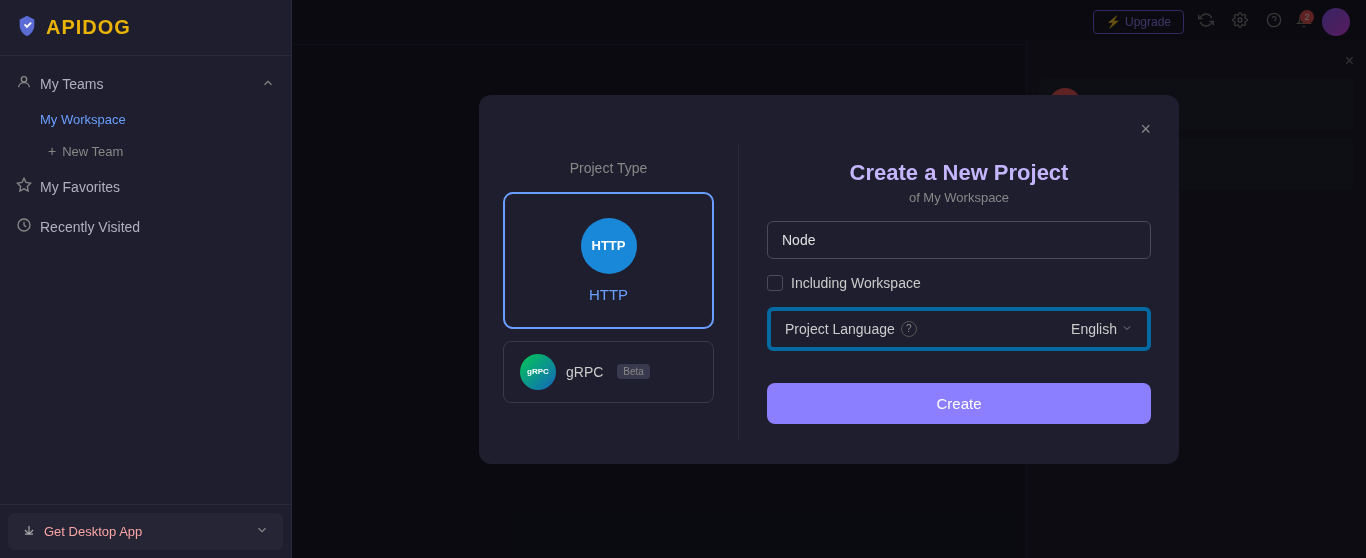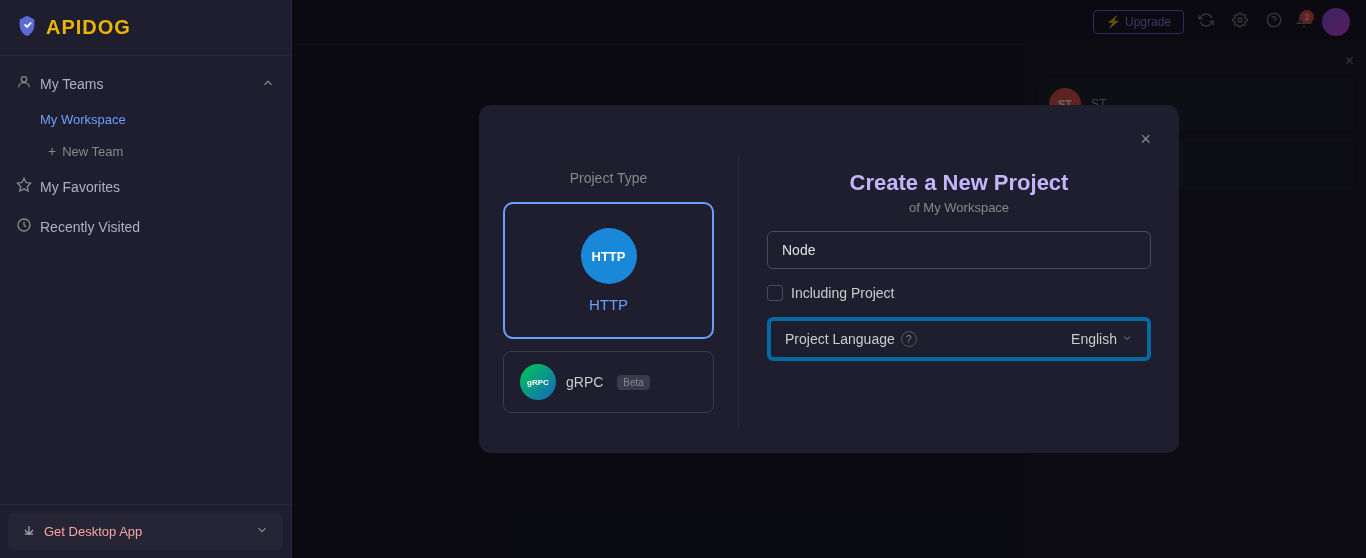--- a/index.html
+++ b/index.html
@@ -684,37 +684,38 @@
         <div class="modal-right">
           <div class="modal-right-header">
             <div class="modal-title">Create a New Project</div>
             <div class="modal-subtitle">of My Workspace</div>
           </div>
 
           <input class="project-name-input" type="text" value="Node" placeholder="Node" style="">
 
           <div class="checkbox-row">
             <div class="checkbox-custom"></div>
-            <span class="checkbox-label">Including Project</span>
+            <span class="checkbox-label">Including Workspace</span>
           </div>
 
           <div class="lang-row">
             <div class="lang-left">
               <span>Project Language</span>
               <span style="width:16px;height:16px;border-radius:50%;border:1px solid #555;display:inline-flex;align-items:center;justify-content:center;font-size:10px;color:#888;cursor:pointer;">?</span>
             </div>
             <div class="lang-right">
               <span>English</span>
               <span>
                 <svg width="12" height="12" viewBox="0 0 24 24" fill="none" stroke="#888" stroke-width="2">
                   <path d="M6 9l6 6 6-6"></path>
                 </svg>
               </span>
             </div>
           </div>
 
           <div class="spacer"></div>
 
+          <button class="create-btn">Create</button>
         </div>
       </div>
     </div>
   </div>
 </div>
 
 </body></html>

